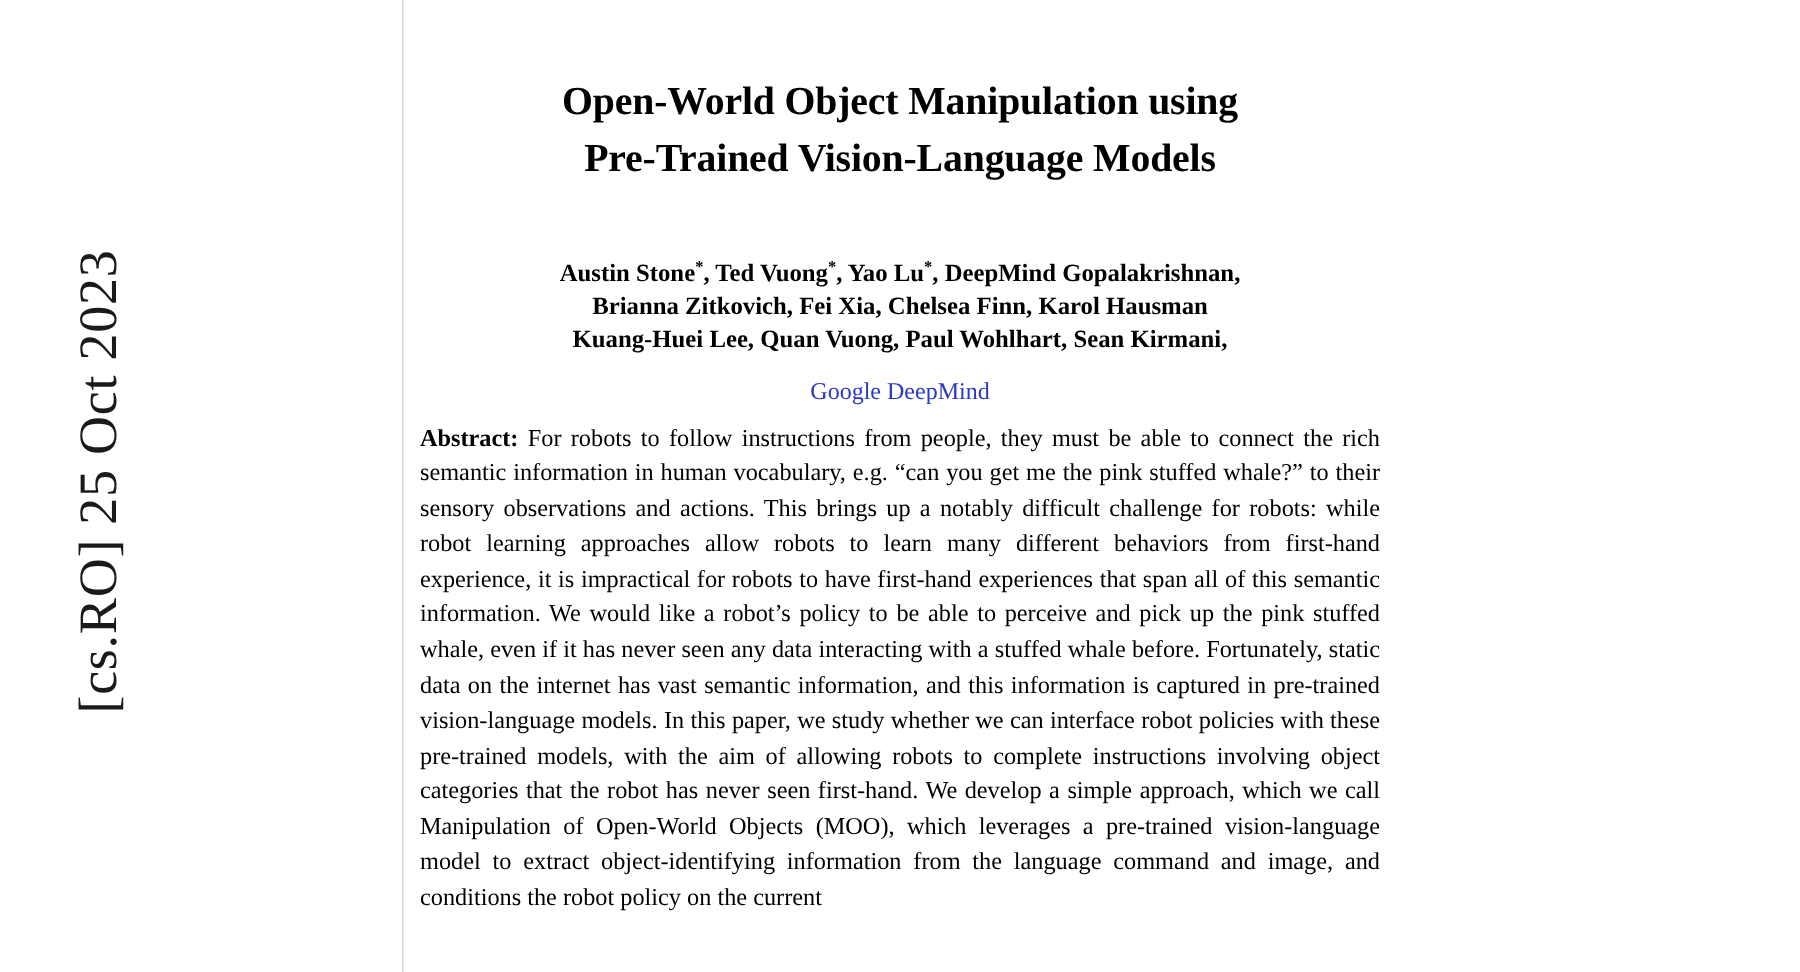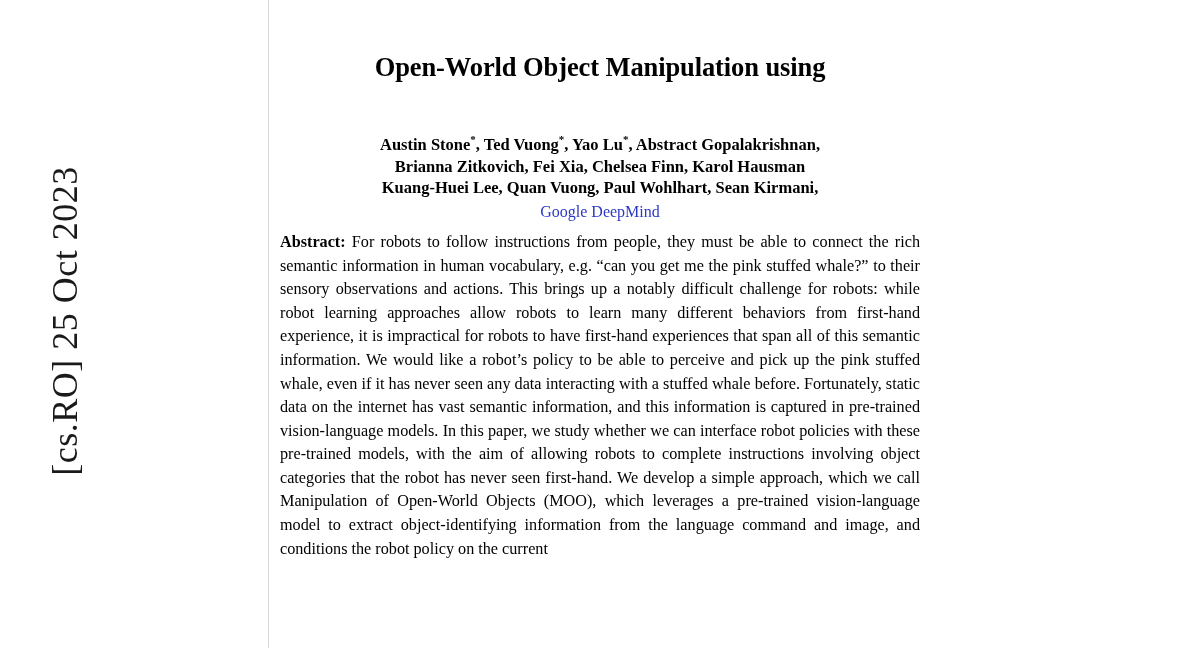--- a/index.html
+++ b/index.html
@@ -80,21 +80,21 @@
   #authors .line {
     display: block;
   }
   #authors sup {
     font-size: 11px;
     font-weight: bold;
     vertical-align: super;
   }
 
   #affiliation {
-    margin-top: 4px;
+    margin-top: 16px;
     text-align: center;
     font-size: 16px;
     color: #2b38c4;
     font-weight: normal;
   }
 
   #abstract {
     margin-top: 10px;
     font-size: 16.2px;
     line-height: 1.455;
@@ -112,24 +112,25 @@
 <div id="arxiv-stamp">
   <div class="vtext">[cs.RO]  25 Oct 2023</div>
 </div>
 
 <div id="page-rule"></div>
 
 <div id="paper">
 
   <h1 id="title">
     <span class="line">Open-World Object Manipulation using</span>
+    <span class="line">Pre-Trained Vision-Language Models</span>
   </h1>
 
   <div id="authors">
-    <span class="line"><span>Austin Stone</span><sup>*</sup><span>, Ted Vuong</span><sup>*</sup><span>, Yao Lu</span><sup>*</sup><span>, Abstract Gopalakrishnan,</span></span>
+    <span class="line"><span>Austin Stone</span><sup>*</sup><span>, Ted Vuong</span><sup>*</sup><span>, Yao Lu</span><sup>*</sup><span>, DeepMind Gopalakrishnan,</span></span>
     <span class="line">Brianna Zitkovich, Fei Xia, Chelsea Finn, Karol Hausman</span>
     <span class="line">Kuang-Huei Lee, Quan Vuong, Paul Wohlhart, Sean Kirmani,</span>
   </div>
 
   <div id="affiliation">Google DeepMind</div>
 
   <div id="abstract">
     <span class="abstract-label">Abstract:</span>
     <span>For robots to follow instructions from people, they must be able to connect the rich semantic information in human vocabulary, e.g. “can you get me the pink stuffed whale?” to their sensory observations and actions. This brings up a notably difficult challenge for robots: while robot learning approaches allow robots to learn many different behaviors from first-hand experience, it is impractical for robots to have first-hand experiences that span all of this semantic information. We would like a robot’s policy to be able to perceive and pick up the pink stuffed whale, even if it has never seen any data interacting with a stuffed whale before. Fortunately, static data on the internet has vast semantic information, and this information is captured in pre-trained vision-language models. In this paper, we study whether we can interface robot policies with these pre-trained models, with the aim of allowing robots to complete instructions involving object categories that the robot has never seen first-hand. We develop a simple approach, which we call Manipulation of Open-World Objects (MOO), which leverages a pre-trained vision-language model to extract object-identifying information from the language command and image, and conditions the robot policy on the current</span>
   </div>

